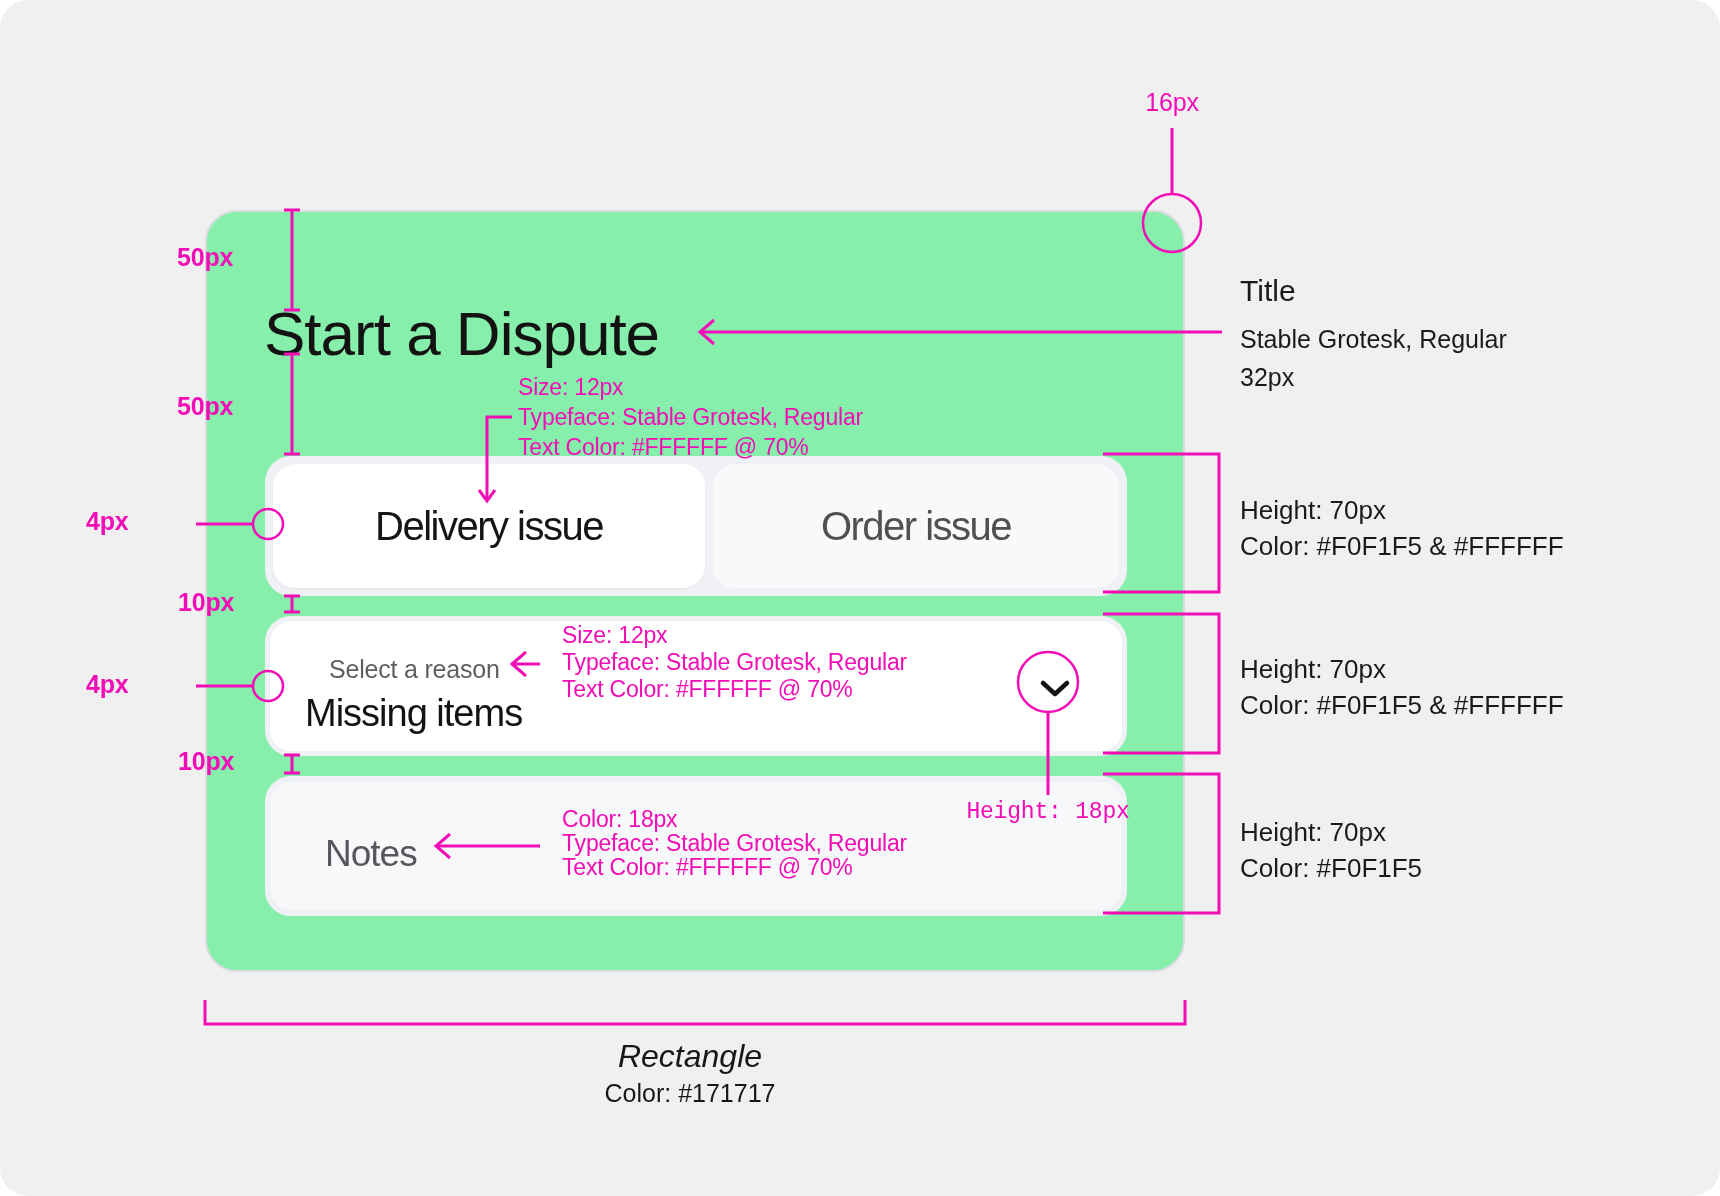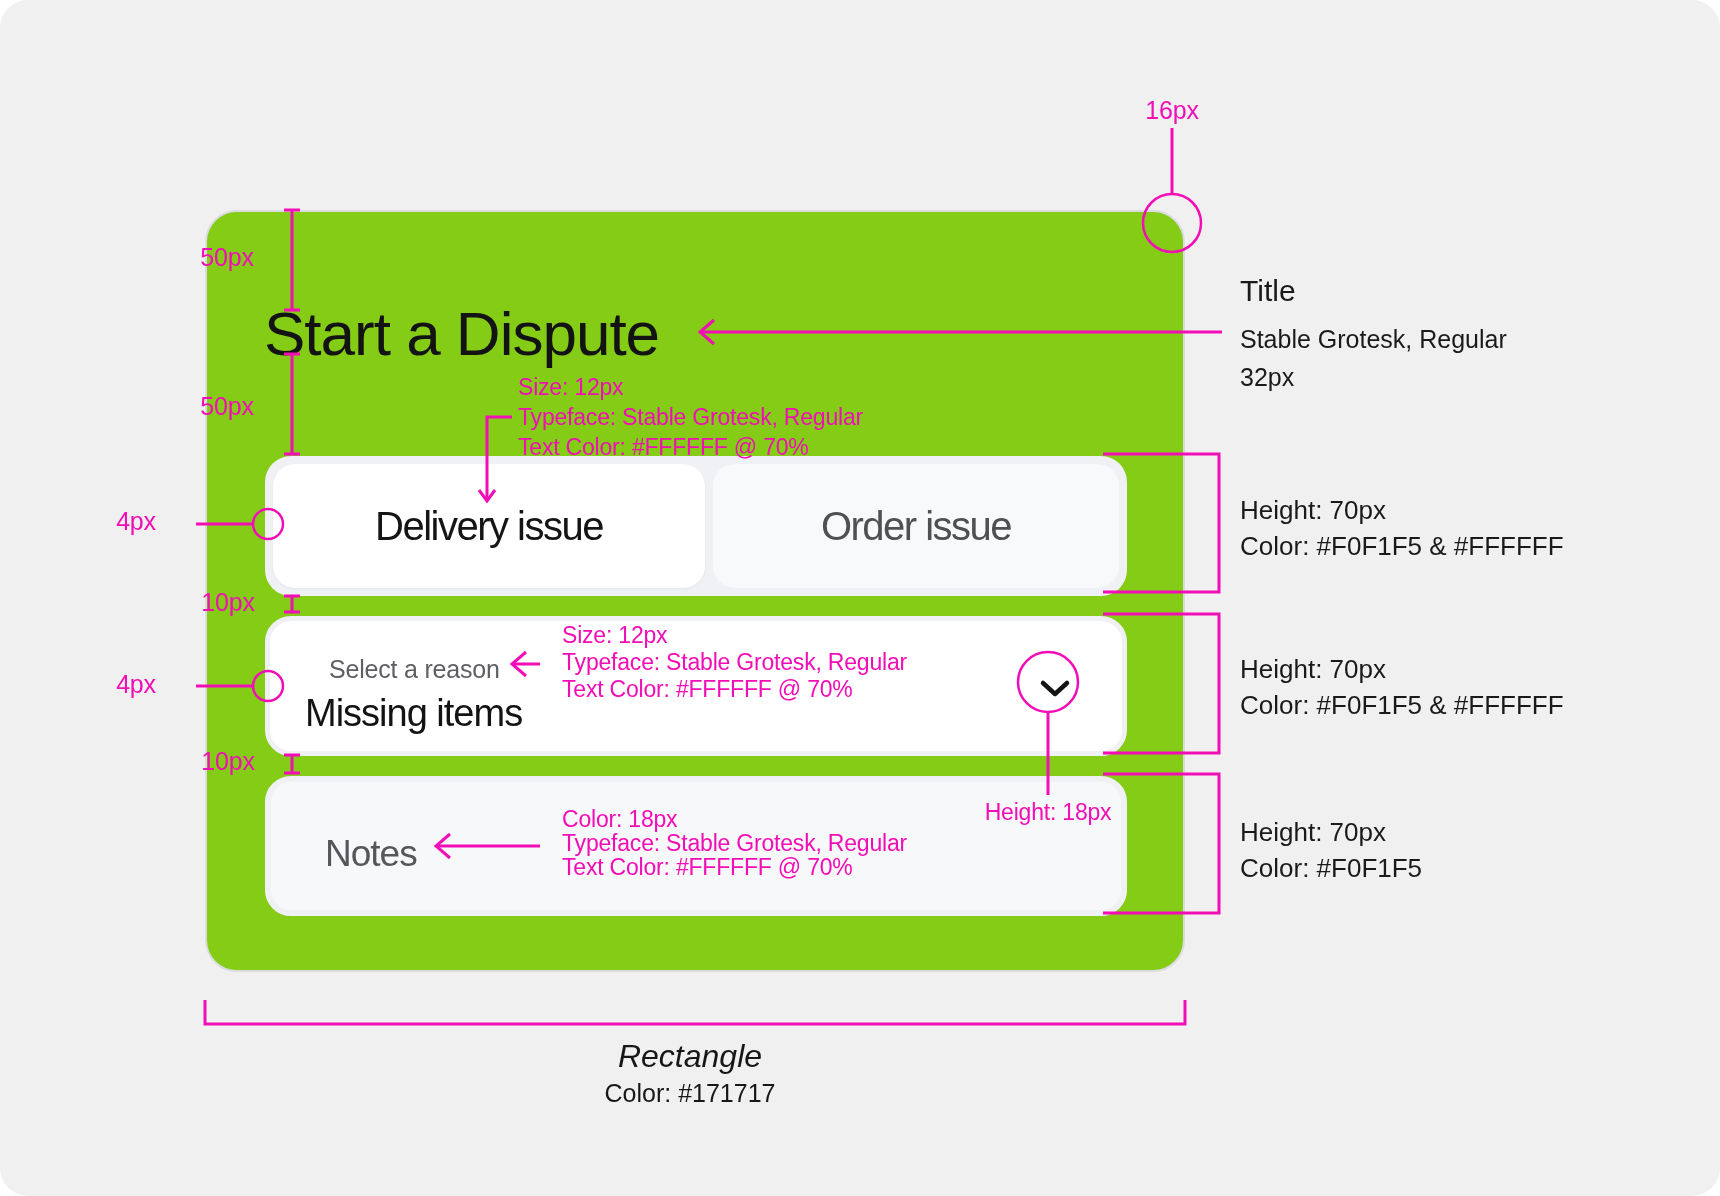--- a/index.html
+++ b/index.html
@@ -6,21 +6,21 @@
   .stage{
     position:relative;width:1720px;height:1196px;overflow:hidden;
     background:#F0F0F1;border-radius:28px;
     font-family:"Liberation Sans",sans-serif;
     -webkit-font-smoothing:antialiased;
   }
   .abs{position:absolute;}
   
   .card{
     position:absolute;left:205px;top:210px;width:980px;height:762px;
-    background:#84cc16;border:2px solid #DBDCE0;border-radius:32px;
+    background:#86efac;border:2px solid #DBDCE0;border-radius:32px;
     box-sizing:border-box;
   }
   .card-title{
     position:absolute;left:57px;top:89px;
     font-size:62px;line-height:66px;letter-spacing:-1px;color:#131313;white-space:nowrap;
   }
   .row{position:absolute;left:58px;width:862px;height:140px;border-radius:26px;box-sizing:border-box;}
   .row-tabs{top:244px;background:#F0F1F5;}
   .tab{
     position:absolute;top:8px;height:124px;border-radius:22px;
@@ -31,21 +31,21 @@
   .tab-inactive{left:448px;width:406px;background:rgba(255,255,255,.55);color:#4E5052;}
   .row-dropdown{top:404px;background:#FFFFFF;border:5px solid #F0F1F5;}
   .dd-label{position:absolute;left:59px;top:34px;font-size:25px;color:#5E5F63;letter-spacing:-.2px;}
   .dd-value{position:absolute;left:35px;top:71px;font-size:38px;letter-spacing:-1px;color:#131313;}
   .chevron-wrap{position:absolute;left:763px;top:46px;width:44px;height:44px;}
   .row-notes{top:564px;background:#F7F8FA;border:6px solid #F0F1F5;}
   .notes-label{position:absolute;left:54px;top:51px;font-size:37px;letter-spacing:-1px;color:#56575B;}
   
   .pink{color:var(--pink);}
   .mlabel{font-size:25px;letter-spacing:-.2px;white-space:nowrap;}
-  .r{text-align:center;width:100px;}
+  .r{text-align:left;width:100px;font-weight:bold;}
   .c{text-align:center;}
   .spec{font-size:23px;letter-spacing:-.2px;white-space:nowrap;}
   .spec div{line-height:30px;}
   .spec.tight div{line-height:27px;}
   .spec.tighter div{line-height:24px;}
   
   .dark{color:#1A1A1A;}
   .anno-h{font-size:30px;line-height:34px;margin-bottom:12px;}
   .anno-l{font-size:25px;line-height:38px;}
   .spec2{font-size:26px;line-height:36px;white-space:nowrap;}
@@ -116,21 +116,21 @@
     <circle cx="1048" cy="682" r="30" stroke-width="2.5"></circle>
     <path d="M1048 712 V795"></path>
 
     <path d="M1103 454 H1219 V592 H1103"></path>
     <path d="M1103 614 H1219 V753 H1103"></path>
     <path d="M1103 774 H1219 V913 H1103"></path>
 
     <path d="M205 1000 V1024 H1185 V1000"></path>
   </svg>
 
-  <div class="abs pink mlabel c" style="left:1097px;top:96px;width:150px;">16px</div>
+  <div class="abs pink mlabel c" style="left:1097px;top:88px;width:150px;">16px</div>
   <div class="abs pink mlabel r" style="left:177px;top:243px;">50px</div>
   <div class="abs pink mlabel r" style="left:177px;top:392px;">50px</div>
   <div class="abs pink mlabel r" style="left:86px;top:507px;">4px</div>
   <div class="abs pink mlabel r" style="left:86px;top:670px;">4px</div>
   <div class="abs pink mlabel r" style="left:178px;top:588px;">10px</div>
   <div class="abs pink mlabel r" style="left:178px;top:747px;">10px</div>
 
   <div class="abs pink spec" style="left:518px;top:372px;">
     <div>Size: 12px</div>
     <div>Typeface: Stable Grotesk, Regular</div>
@@ -139,21 +139,21 @@
   <div class="abs pink spec tight" style="left:562px;top:622px;">
     <div>Size: 12px</div>
     <div>Typeface: Stable Grotesk, Regular</div>
     <div>Text Color: #FFFFFF @ 70%</div>
   </div>
   <div class="abs pink spec tighter" style="left:562px;top:807px;">
     <div>Color: 18px</div>
     <div>Typeface: Stable Grotesk, Regular</div>
     <div>Text Color: #FFFFFF @ 70%</div>
   </div>
-  <div class="abs pink spec c" style="left:948px;top:799px;width:200px;">Height: 18px</div>
+  <div class="abs pink spec c" style="left:948px;top:799px;width:200px;font-family:Liberation Mono, monospace;">Height: 18px</div>
 
   <div class="abs dark" style="left:1240px;top:274px;">
     <div class="anno-h">Title</div>
     <div class="anno-l">Stable Grotesk, Regular</div>
     <div class="anno-l">32px</div>
   </div>
   <div class="abs dark spec2" style="left:1240px;top:492px;">
     <div>Height: 70px</div>
     <div>Color: #F0F1F5 &amp; #FFFFFF</div>
   </div>

